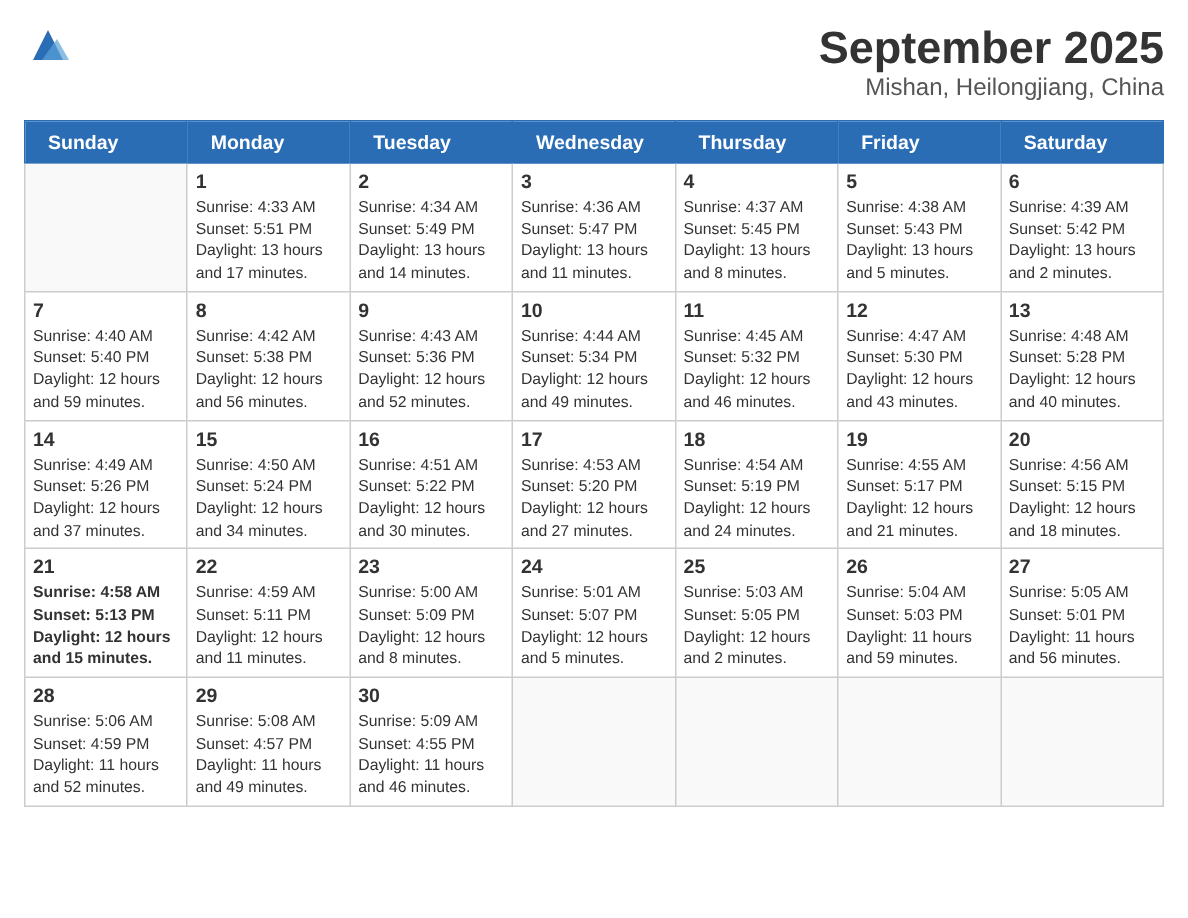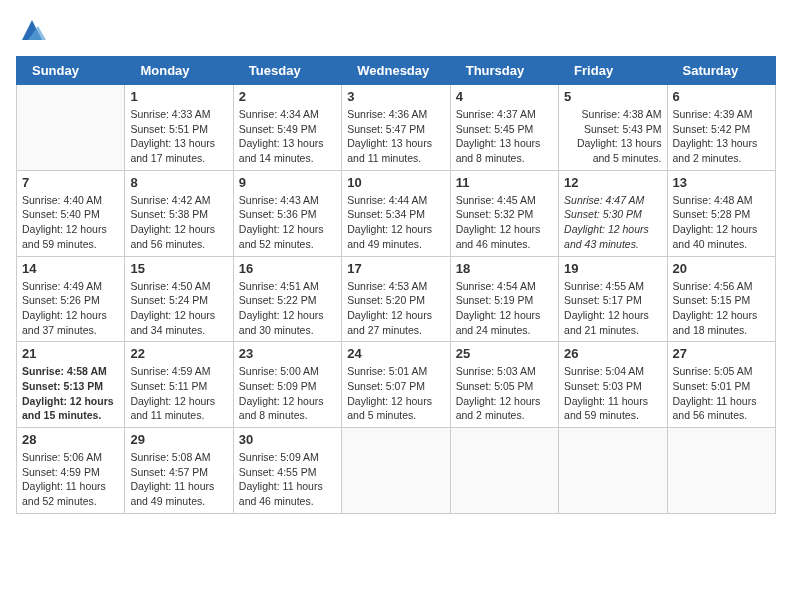--- a/index.html
+++ b/index.html
@@ -83,20 +83,24 @@
   </style>
 </head>
 <body>
 
 <div class="header">
   <div class="logo">
     <svg class="logo-icon" viewBox="0 0 28 28" xmlns="http://www.w3.org/2000/svg">
       <polygon points="4,24 14,4 24,24" fill="#2a6db5"></polygon>
       <polygon points="10,24 20,10 28,24" fill="#5ba3d9" opacity="0.7"></polygon>
     </svg>
+  </div>
+  <div class="title-block">
+    <div class="month-title">September 2025</div>
+    <div class="location-title">Mishan, Heilongjiang, China</div>
   </div>
 </div>
 
 <table class="calendar">
   <thead id="calendar-header">
   <tr>
         <th>Sunday</th>
         <th>Monday</th>
         <th>Tuesday</th>
         <th>Wednesday</th>
@@ -131,21 +135,21 @@
         </td>
         <td>
           <span class="day-number">4</span>
           <div class="day-info" style="white-space: pre-line;">Sunrise: 4:37 AM
 Sunset: 5:45 PM
 Daylight: 13 hours
 and 8 minutes.</div>
         </td>
         <td>
           <span class="day-number">5</span>
-          <div class="day-info" style="white-space: pre-line; text-align: right;">Sunrise: 4:38 AM
+          <div class="day-info" style="white-space: pre-line;">Sunrise: 4:38 AM
 Sunset: 5:43 PM
 Daylight: 13 hours
 and 5 minutes.</div>
         </td>
         <td>
           <span class="day-number">6</span>
           <div class="day-info" style="white-space: pre-line;">Sunrise: 4:39 AM
 Sunset: 5:42 PM
 Daylight: 13 hours
 and 2 minutes.</div>
@@ -182,21 +186,21 @@
         </td>
         <td>
           <span class="day-number">11</span>
           <div class="day-info" style="white-space: pre-line;">Sunrise: 4:45 AM
 Sunset: 5:32 PM
 Daylight: 12 hours
 and 46 minutes.</div>
         </td>
         <td>
           <span class="day-number">12</span>
-          <div class="day-info" style="white-space: pre-line; font-style: italic;">Sunrise: 4:47 AM
+          <div class="day-info" style="white-space: pre-line;">Sunrise: 4:47 AM
 Sunset: 5:30 PM
 Daylight: 12 hours
 and 43 minutes.</div>
         </td>
         <td>
           <span class="day-number">13</span>
           <div class="day-info" style="white-space: pre-line;">Sunrise: 4:48 AM
 Sunset: 5:28 PM
 Daylight: 12 hours
 and 40 minutes.</div>

